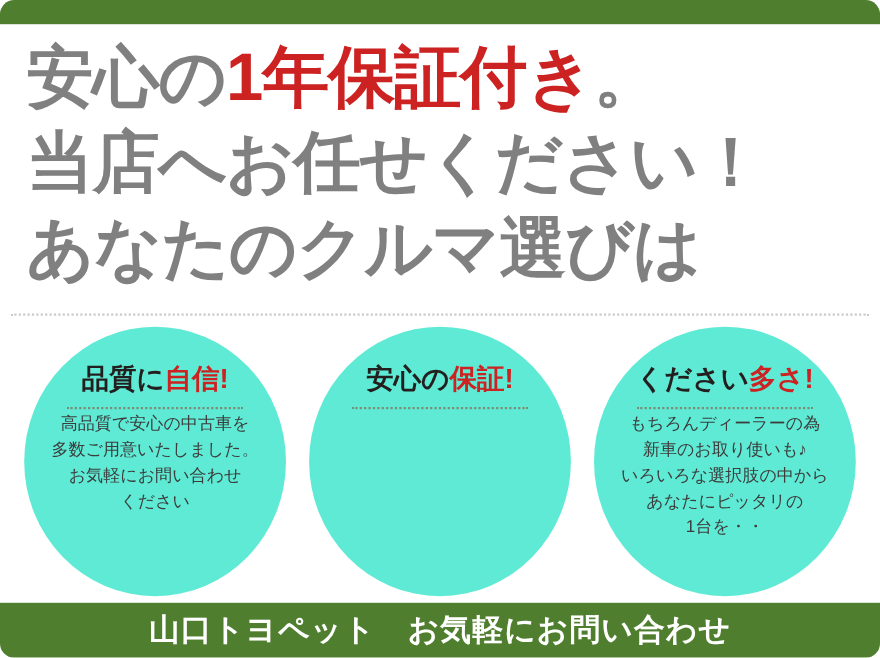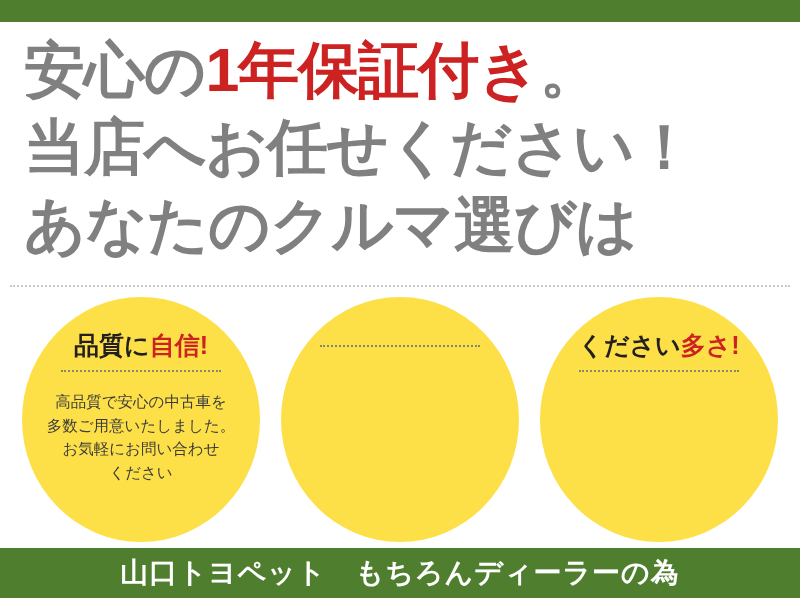--- a/index.html
+++ b/index.html
@@ -12,20 +12,21 @@
     font-family: "Liberation Sans", "DejaVu Sans", sans-serif;
   }
 
   .banner {
     position: relative;
     width: 800px;
     height: 598px;
     background: #ffffff;
     overflow: hidden;
     box-sizing: border-box;
+    border-radius: 13px;
   }
 
   
   .top-bar {
     position: absolute;
     left: 0;
     top: 0;
     width: 800px;
     height: 22px;
     background: #4f7f2e;
@@ -93,21 +94,21 @@
     display: flex;
     justify-content: space-between;
     padding: 0 22px;
     box-sizing: border-box;
   }
 
   .panel {
     position: relative;
     width: 238px;
     height: 245px;
-    background: #fde047;
+    background: #5eead4;
     border-radius: 50% / 50%;
     display: flex;
     flex-direction: column;
     align-items: center;
     box-sizing: border-box;
     padding-top: 36px;
   }
 
   .panel-title {
     font-size: 25px;
@@ -121,21 +122,21 @@
   }
 
   .panel-rule {
     width: 160px;
     height: 0;
     border-top: 2px dotted #7d8a74;
     margin: 12px 0 0 0;
   }
 
   .panel-body {
-    margin-top: 18px;
+    margin-top: 2px;
     font-size: 15.5px;
     color: #3c3c3c;
     line-height: 1.52;
     text-align: center;
     white-space: pre-line;
   }
 </style>
 </head>
 <body>
 
@@ -156,27 +157,33 @@
     <div class="panel">
       <div class="panel-title"><span>品質に</span><span class="accent">自信!</span></div>
       <div class="panel-rule"></div>
       <div class="panel-body">高品質で安心の中古車を
 多数ご用意いたしました。
 お気軽にお問い合わせ
 ください</div>
     </div>
 
     <div class="panel">
+      <div class="panel-title"><span>安心の</span><span class="accent">保証!</span></div>
       <div class="panel-rule"></div>
     </div>
 
     <div class="panel">
       <div class="panel-title"><span>ください</span><span class="accent">多さ!</span></div>
       <div class="panel-rule"></div>
+      <div class="panel-body">もちろんディーラーの為
+新車のお取り使いも♪
+いろいろな選択肢の中から
+あなたにピッタリの
+1台を・・</div>
     </div>
 
   </div>
 
   <div class="footer-bar">
-    <div class="footer-text">山口トヨペット　もちろんディーラーの為</div>
+    <div class="footer-text">山口トヨペット　お気軽にお問い合わせ</div>
   </div>
 
 </div>
 
 </body></html>

